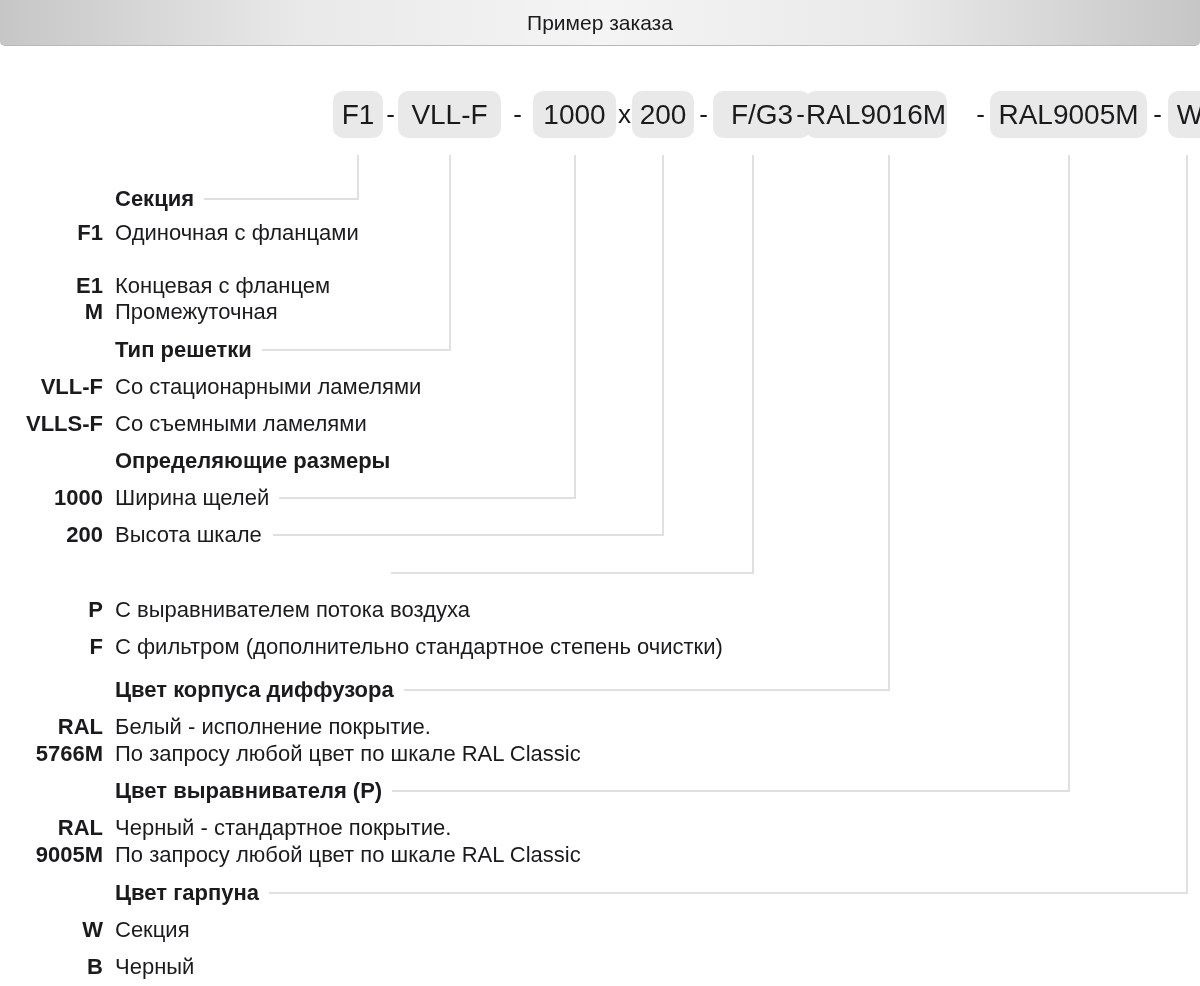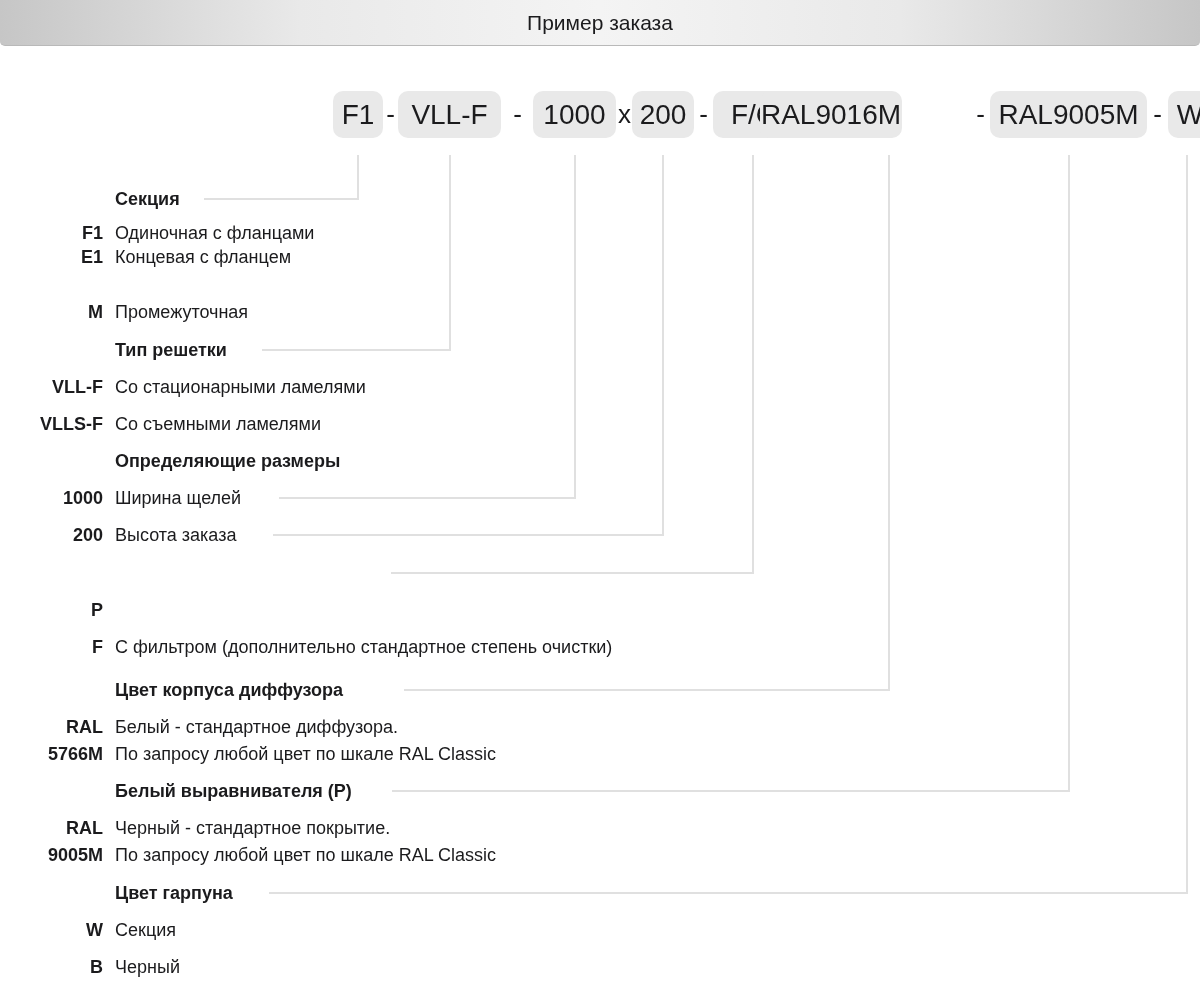--- a/index.html
+++ b/index.html
@@ -20,21 +20,21 @@
     position:absolute;top:91px;height:47px;background:#e9e9e9;border-radius:10px;
     display:flex;align-items:center;justify-content:center;
     font-size:28px;white-space:nowrap;color:#1b1b1d;
   }
   .sep{
     position:absolute;top:91px;height:47px;width:21px;
     display:flex;align-items:center;justify-content:center;
     font-size:26px;
   }
   .legend{position:absolute;top:0;left:0;width:1200px;height:986px;z-index:2;}
-  .row{position:absolute;left:0;width:1200px;height:28px;line-height:28px;white-space:nowrap;font-size:18px;}
+  .row{position:absolute;left:0;width:1200px;height:28px;line-height:28px;white-space:nowrap;font-size:22px;}
   .code{position:absolute;left:0;top:0;width:103px;text-align:right;font-weight:700;}
   .desc{position:absolute;left:115px;top:0;}
   .heading{position:absolute;left:115px;top:0;font-weight:700;}
   #connectors{position:absolute;top:0;left:0;width:1200px;height:986px;z-index:1;}
   .hline{position:absolute;height:2px;background:#e0e0e0;}
   .vline{position:absolute;width:2px;background:#e0e0e0;}
 </style>
 </head>
 <body>
 
@@ -46,21 +46,21 @@
   <span class="chip" style="left:333px;width:50px">F1</span>
   <span class="sep" style="left:380px">-</span>
   <span class="chip" style="left:398px;width:103px">VLL-F</span>
   <span class="sep" style="left:507px">-</span>
   <span class="chip" style="left:533px;width:83px">1000</span>
   <span class="sep" style="left:614px">x</span>
   <span class="chip" style="left:632px;width:62px">200</span>
   <span class="sep" style="left:693px">-</span>
   <span class="chip" style="left:713px;width:98px">F/G3</span>
   <span class="sep" style="left:790px">-</span>
-  <span class="chip" style="left:760px;width:142px">RAL9016M</span>
+  <span class="chip" style="left:805px;width:142px">RAL9016M</span>
   <span class="sep" style="left:970px">-</span>
   <span class="chip" style="left:990px;width:157px">RAL9005M</span>
   <span class="sep" style="left:1147px">-</span>
   <span class="chip" style="left:1168px;width:44px">W</span>
 </div>
 
 <div id="connectors">
     <div class="hline" style="left: 204px; top: 198px; width: 155px;"></div>
     <div class="vline" style="left: 357px; top: 155px; height: 45px;"></div>
     <div class="hline" style="left: 262px; top: 349px; width: 189px;"></div>
@@ -81,21 +81,21 @@
 
 <div class="legend">
 
   <div class="row" style="top:185px">
     <span class="heading">Секция</span>
   </div>
   <div class="row" style="top:219px">
     <span class="code">F1</span>
     <span class="desc">Одиночная с фланцами</span>
   </div>
-  <div class="row" style="top:243px">
+  <div class="row" style="top:272px">
     <span class="code">E1</span>
     <span class="desc">Концевая с фланцем</span>
   </div>
   <div class="row" style="top:298px">
     <span class="code">M</span>
     <span class="desc">Промежуточная</span>
   </div>
 
   <div class="row" style="top:336px">
     <span class="heading">Тип решетки</span>
@@ -111,45 +111,46 @@
   <div class="row" style="top:410px">
     <span class="code">VLLS-F</span>
     <span class="desc">Со съемными ламелями</span>
   </div>
   <div class="row" style="top:484px">
     <span class="code">1000</span>
     <span class="desc">Ширина щелей</span>
   </div>
   <div class="row" style="top:521px">
     <span class="code">200</span>
-    <span class="desc">Высота заказа</span>
+    <span class="desc">Высота шкале</span>
   </div>
 
   <div class="row" style="top:596px">
     <span class="code">P</span>
+    <span class="desc">С выравнивателем потока воздуха</span>
   </div>
   <div class="row" style="top:633px">
     <span class="code">F</span>
     <span class="desc">С фильтром (дополнительно стандартное степень очистки)</span>
   </div>
 
   <div class="row" style="top:676px">
     <span class="heading">Цвет корпуса диффузора</span>
   </div>
   <div class="row" style="top:713px">
     <span class="code">RAL</span>
-    <span class="desc">Белый - стандартное диффузора.</span>
+    <span class="desc">Белый - исполнение покрытие.</span>
   </div>
   <div class="row" style="top:740px">
     <span class="code">5766M</span>
     <span class="desc">По запросу любой цвет по шкале RAL Classic</span>
   </div>
 
   <div class="row" style="top:777px">
-    <span class="heading">Белый выравнивателя (P)</span>
+    <span class="heading">Цвет выравнивателя (P)</span>
   </div>
   <div class="row" style="top:814px">
     <span class="code">RAL</span>
     <span class="desc">Черный - стандартное покрытие.</span>
   </div>
   <div class="row" style="top:841px">
     <span class="code">9005M</span>
     <span class="desc">По запросу любой цвет по шкале RAL Classic</span>
   </div>
 

